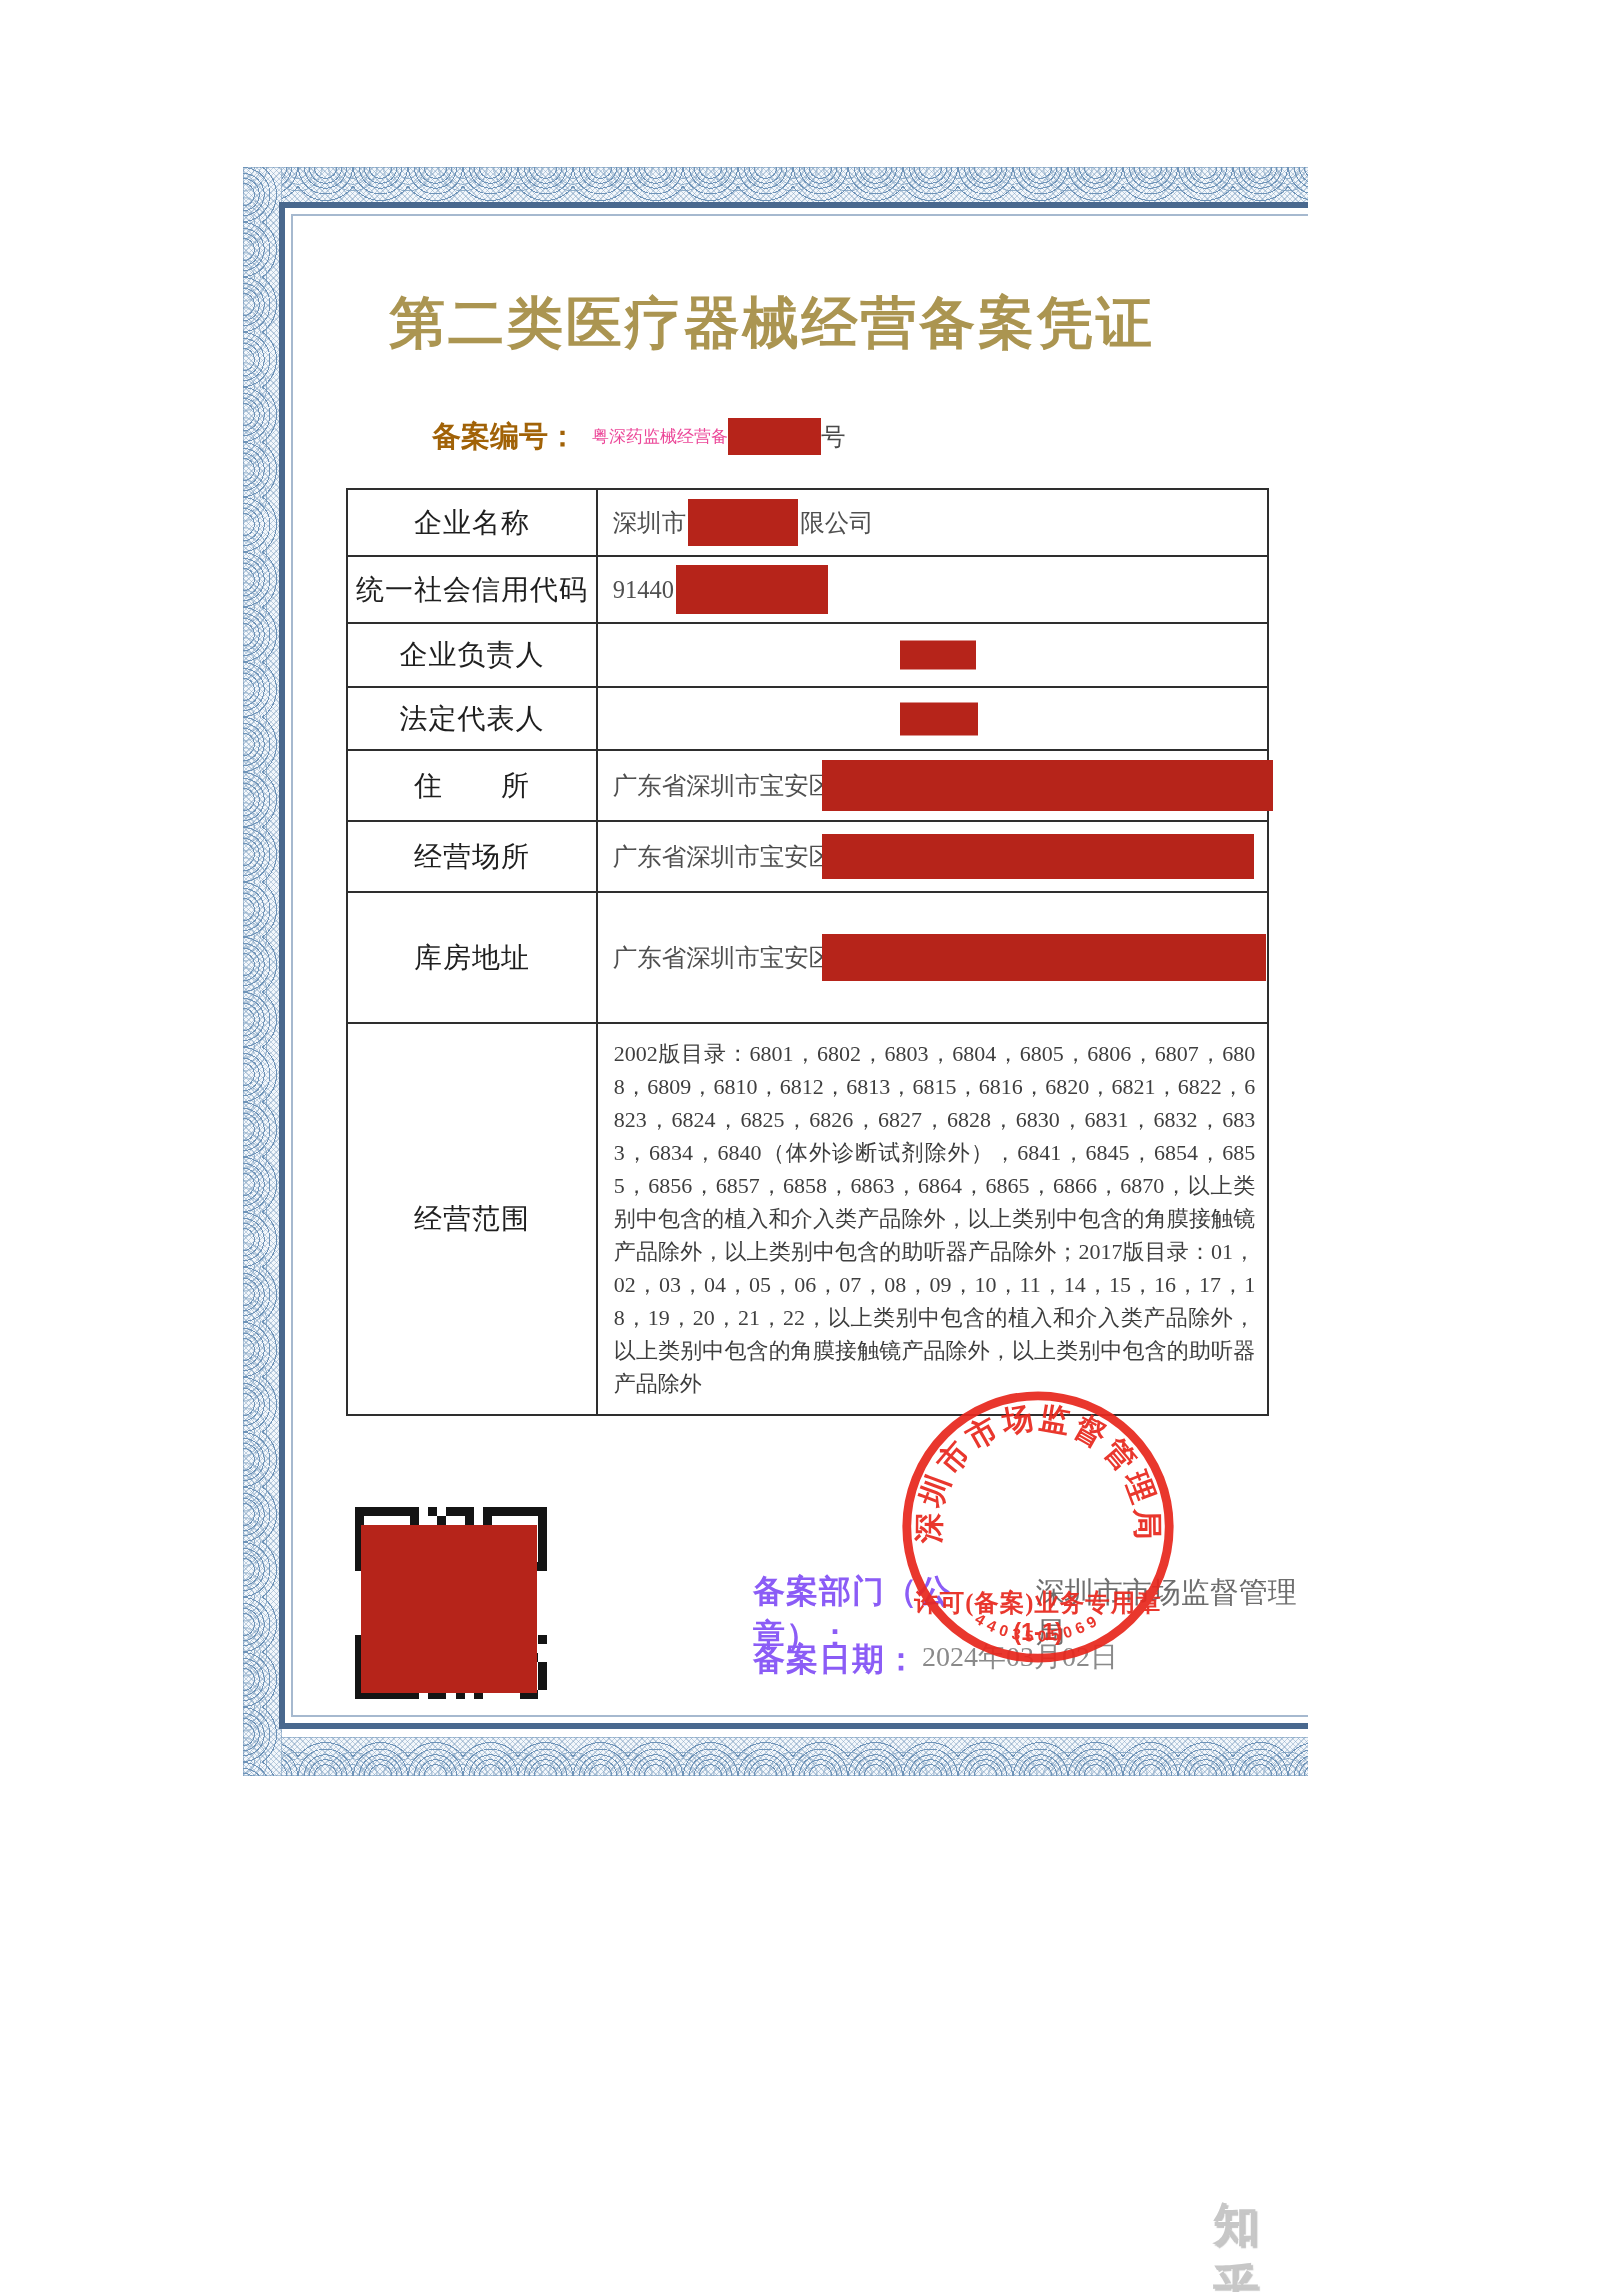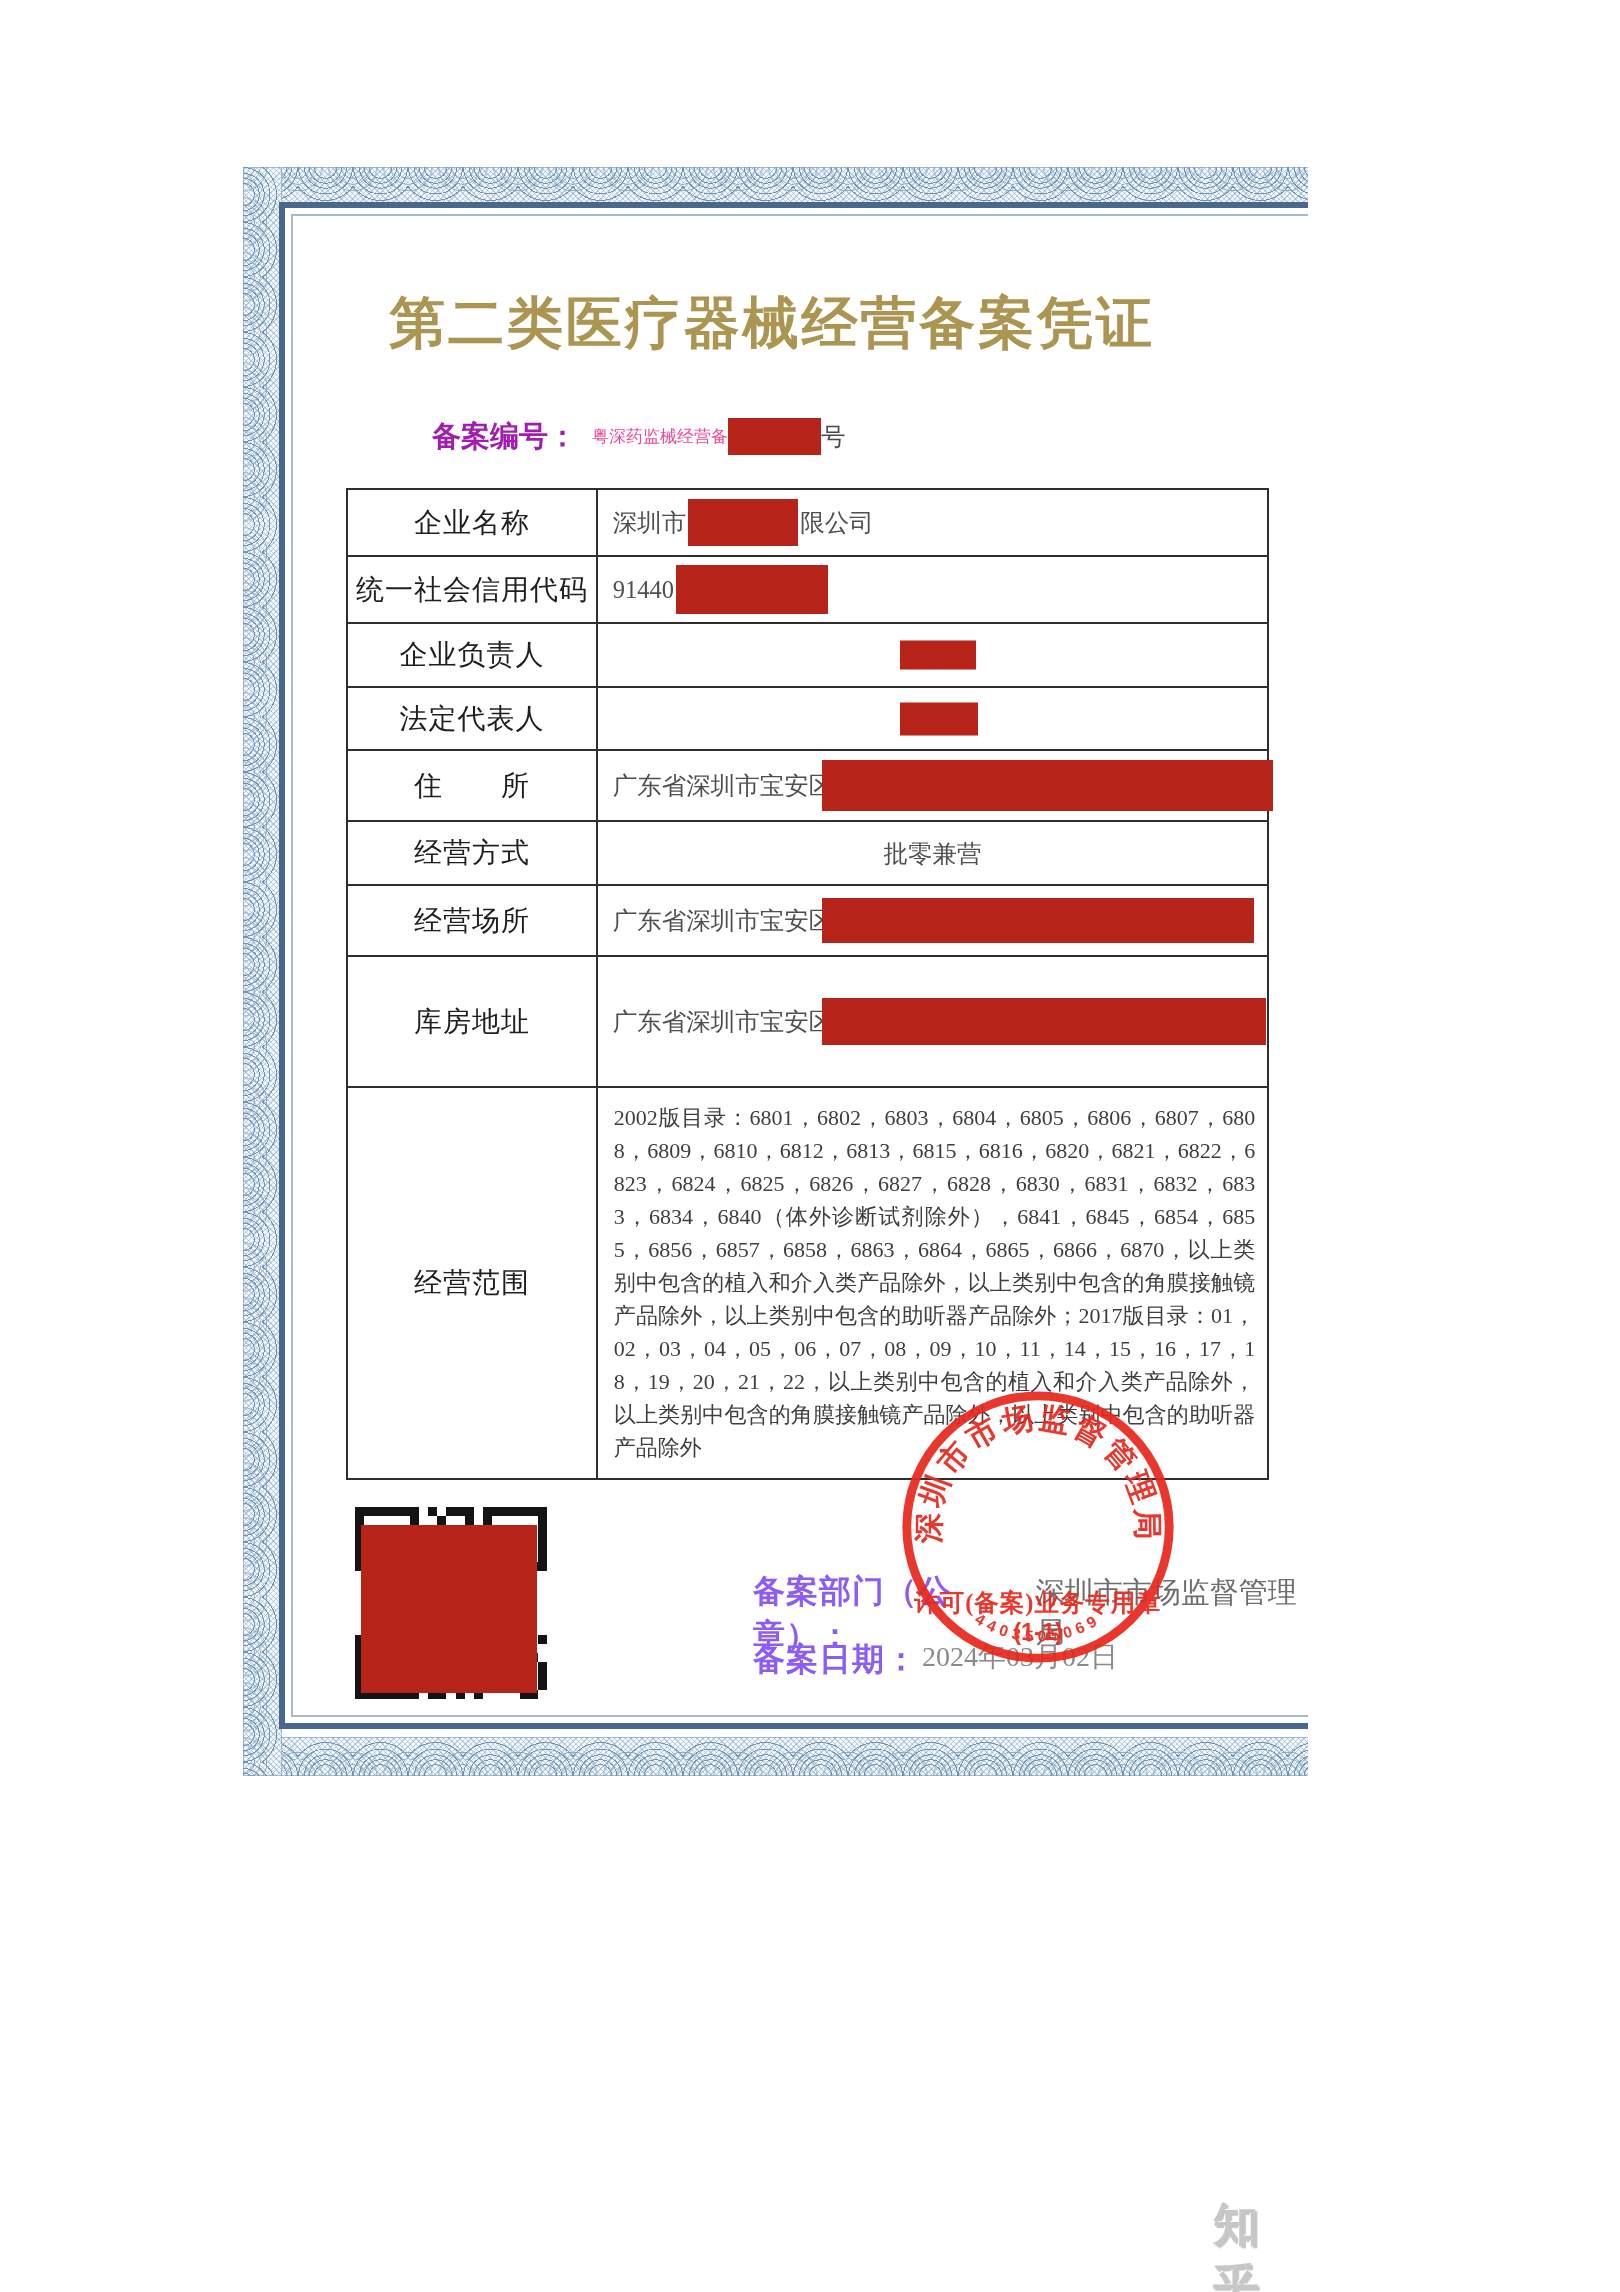--- a/index.html
+++ b/index.html
@@ -48,21 +48,21 @@
   .frame-navy{position:absolute;left:279px;top:202px;width:1048px;height:1527px;
               border:6.9px solid #49688e;box-sizing:border-box;background:#fff;}
   .frame-thin{position:absolute;left:5.9px;top:5.9px;right:5.9px;bottom:5.9px;
               border:2px solid #a6b9cf;}
 
   
   .title{position:absolute;left:279px;top:286px;width:1048px;margin-left:-31px;
          text-align:center;font-size:56px;font-weight:700;letter-spacing:2.9px;
          color:#ab9551;font-family:"Liberation Serif","DejaVu Serif",serif;}
   .record-line{position:absolute;left:432px;top:414px;height:45px;display:flex;align-items:center;}
-  .record-label{font-size:29px;font-weight:700;color:#a21caf;
+  .record-label{font-size:29px;font-weight:700;color:#a16207;
                 font-family:Liberation Sans, sans-serif;}
   .record-prefix{font-size:17px;color:#ec4899;margin-left:15px;}
   .record-suffix{font-size:24.5px;color:#4a4a4a;}
 
   .redact{display:inline-block;background:#b6241a;flex:none;}
 
   
   .info-table{position:absolute;left:346px;top:488px;width:923px;
               border-collapse:collapse;table-layout:fixed;}
   .info-table td{border:2px solid #2e2e2e;padding:4px;vertical-align:middle;}
@@ -151,24 +151,20 @@
       </td>
     </tr>
     <tr style="height:71px;">
       <td class="lbl">住　　所</td>
       <td class="val">
             <div class="vflex">
         <span>广东省深圳市宝安区</span>
         <span class="redact overlapL" style="width:451px;height:51px;"></span>
       </div>
           </td>
-    </tr>
-    <tr style="height:64px;">
-      <td class="lbl">经营方式</td>
-      <td class="val center">批零兼营</td>
     </tr>
     <tr style="height:71px;">
       <td class="lbl">经营场所</td>
       <td class="val">
             <div class="vflex">
         <span>广东省深圳市宝安区</span>
         <span class="redact overlapL" style="width:432px;height:45px;"></span>
       </div>
           </td>
     </tr>

